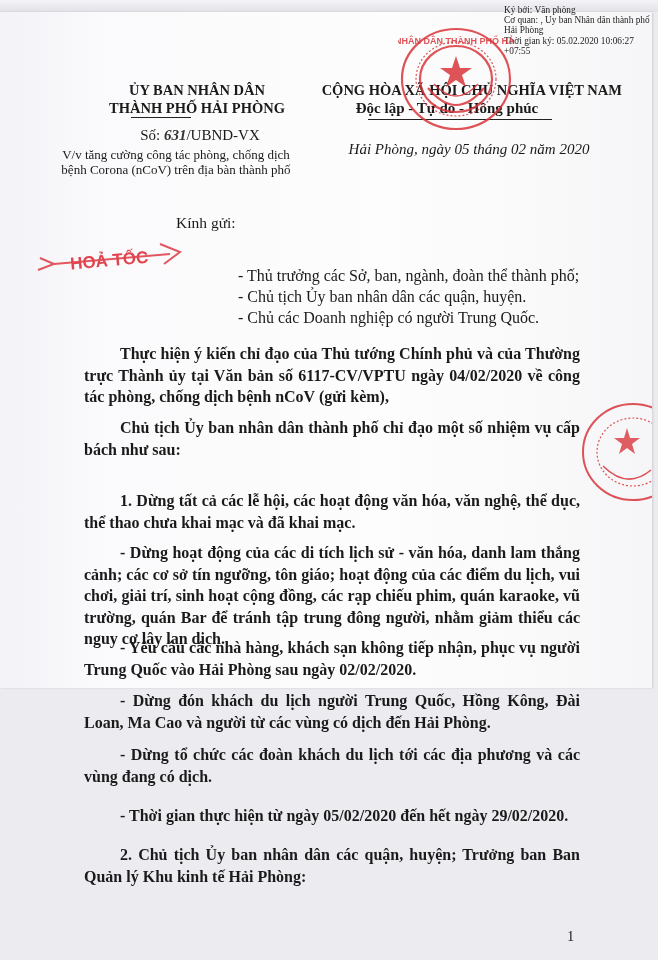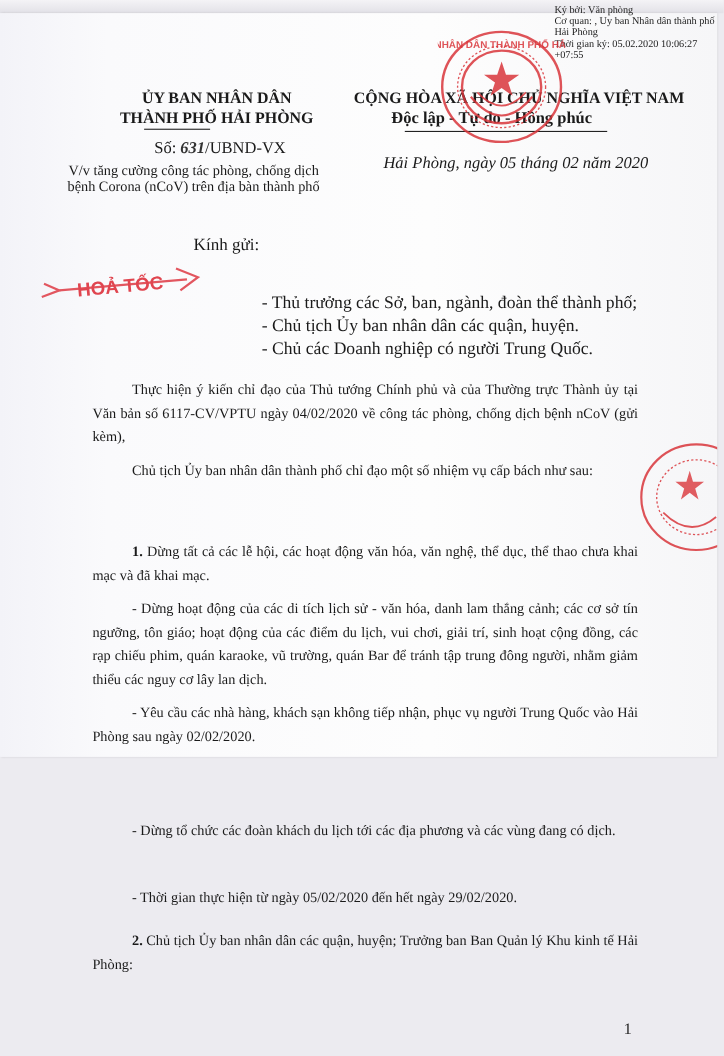--- a/index.html
+++ b/index.html
@@ -33,21 +33,21 @@
   .subject { left:31px; top:148px; width:290px; font-size:13px; line-height:15px; }
 
   .nat1 { left:292px; top:82px; width:330px; font-size:14.5px; font-weight:bold; }
   .nat2 { left:292px; top:100px; width:310px; font-size:15px; font-weight:bold; }
   .nat-rule { left:368px; top:119px; width:184px; height:1.2px; background:#222; }
   .dateline { left:309px; top:131px; width:320px; font-size:15px; font-style:italic; }
 
   .greet { left:176px; top:214px; font-size:15.5px; }
   .recips { left:238px; top:240px; font-size:16px; line-height:21px;margin-top:25px; }
 
-  .para { position:absolute; left:84px; width:496px; font-size:13px; line-height:21.5px; text-align:justify; text-indent:36px; }
+  .para { position:absolute; left:84px; width:496px; font-size:16px; line-height:21.5px; text-align:justify; text-indent:36px;font-weight:bold; }
 
   .stamp-hoatoc { left:30px; top:240px; width:160px; height:38px; }
   .seal { position:absolute; }
   .pagenum { left:567px; top:928px; font-size:14.5px; }
 </style>
 </head>
 <body>
 
 <div class="topstrip"></div>
 
@@ -107,20 +107,21 @@
     <div>- Chủ các Doanh nghiệp có người Trung Quốc.</div>
   </div>
 
   <div class="para" style="top:331px;">Thực hiện ý kiến chỉ đạo của Thủ tướng Chính phủ và của Thường trực Thành ủy tại Văn bản số 6117-CV/VPTU ngày 04/02/2020 về công tác phòng, chống dịch bệnh nCoV (gửi kèm),</div>
   <div class="para" style="top:405px;">Chủ tịch Ủy ban nhân dân thành phố chỉ đạo một số nhiệm vụ cấp bách như sau:</div>
   <div class="para" style="top:478px;">
     <b>1.</b><span> Dừng tất cả các lễ hội, các hoạt động văn hóa, văn nghệ, thể dục, thể thao chưa khai mạc và đã khai mạc.</span>
   </div>
   <div class="para" style="top:530px;">- Dừng hoạt động của các di tích lịch sử - văn hóa, danh lam thắng cảnh; các cơ sở tín ngưỡng, tôn giáo; hoạt động của các điểm du lịch, vui chơi, giải trí, sinh hoạt cộng đồng, các rạp chiếu phim, quán karaoke, vũ trường, quán Bar để tránh tập trung đông người, nhằm giảm thiểu các nguy cơ lây lan dịch.</div>
   <div class="para" style="top:625px;">- Yêu cầu các nhà hàng, khách sạn không tiếp nhận, phục vụ người Trung Quốc vào Hải Phòng sau ngày 02/02/2020.</div>
+  <div class="para" style="top:678px;">- Dừng đón khách du lịch người Trung Quốc, Hồng Kông, Đài Loan, Ma Cao và người từ các vùng có dịch đến Hải Phòng.</div>
   <div class="para" style="top:732px;">- Dừng tổ chức các đoàn khách du lịch tới các địa phương và các vùng đang có dịch.</div>
   <div class="para" style="top:793px;">- Thời gian thực hiện từ ngày 05/02/2020 đến hết ngày 29/02/2020.</div>
   <div class="para" style="top:832px;">
     <b>2.</b><span> Chủ tịch Ủy ban nhân dân các quận, huyện; Trưởng ban Ban Quản lý Khu kinh tế Hải Phòng:</span>
   </div>
 
   <svg class="seal" style="left:575px;top:388px;" width="77" height="104" viewBox="0 0 77 104">
     <g fill="none" stroke="#d9363b" stroke-width="2" opacity="0.85">
       <ellipse cx="58" cy="52" rx="50" ry="48"></ellipse>
       <ellipse cx="58" cy="52" rx="36" ry="34" stroke-width="1.2" stroke-dasharray="2 2"></ellipse>

